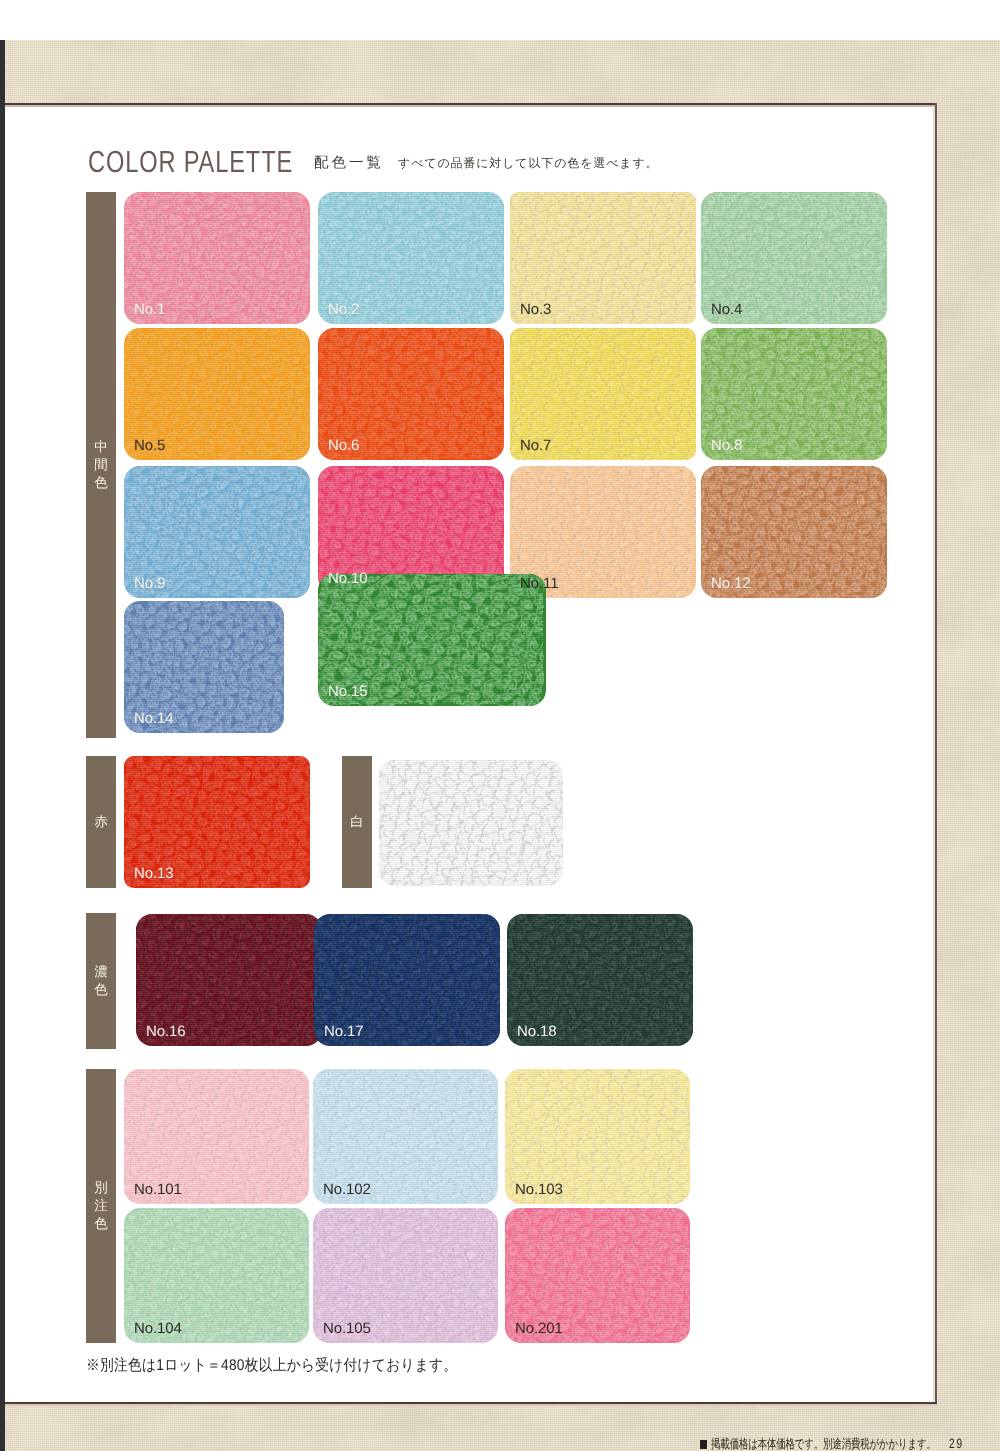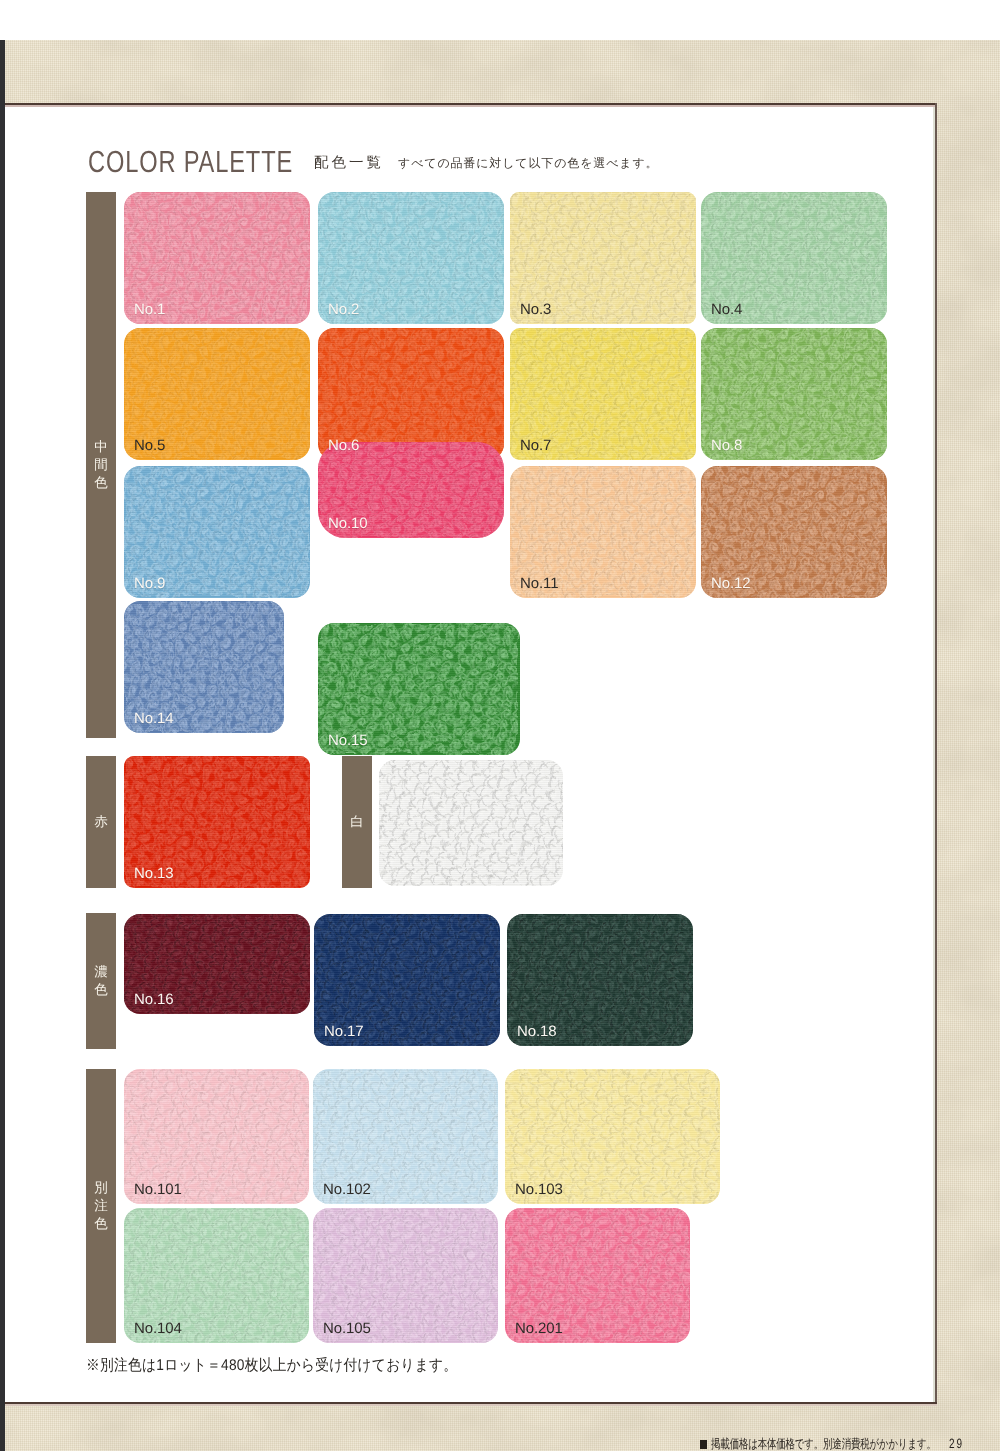--- a/index.html
+++ b/index.html
@@ -428,21 +428,21 @@
           </defs>
           <g filter="url(#tw9)">
             <rect width="186" height="132" fill="url(#tp9_0)"></rect>
             <rect width="186" height="132" fill="url(#tp9_1)"></rect>
             <rect width="186" height="132" fill="url(#tp9_2)"></rect>
           </g>
         </svg>
         <div class="weft"></div>
         <span class="lbl light">No.9</span>
       </div>
-      <div class="sw" style="left: 318px; top: 402px; width: 186px; height: 96px; border-radius: 27px;">
+      <div class="sw" style="left: 318px; top: 426px; width: 186px; height: 127px;">
         <div class="base" style="background: rgb(236, 61, 105);"></div>
         <svg viewBox="0 0 186 132" preserveAspectRatio="none" xmlns="http://www.w3.org/2000/svg">
           <defs>
             <filter id="tw10" x="-12%" y="-12%" width="124%" height="124%">
               <feTurbulence type="fractalNoise" baseFrequency="0.035" numOctaves="3" seed="79" result="t"></feTurbulence>
               <feDisplacementMap in="SourceGraphic" in2="t" scale="12" xChannelSelector="R" yChannelSelector="G" result="d"></feDisplacementMap>
               <feGaussianBlur in="d" stdDeviation="0.3"></feGaussianBlur>
             </filter>
             <pattern id="tp10_0" width="13" height="12" patternUnits="userSpaceOnUse" patternTransform="rotate(10) translate(0 0)">
               <g fill="none" stroke-linecap="round" transform="scale(1.000,1.000)">
@@ -576,21 +576,21 @@
           </defs>
           <g filter="url(#tw13)">
             <rect width="186" height="132" fill="url(#tp13_0)"></rect>
             <rect width="186" height="132" fill="url(#tp13_1)"></rect>
             <rect width="186" height="132" fill="url(#tp13_2)"></rect>
           </g>
         </svg>
         <div class="weft"></div>
         <span class="lbl light">No.14</span>
       </div>
-      <div class="sw" style="left: 318px; top: 583px; width: 202px; height: 132px;">
+      <div class="sw" style="left: 318px; top: 534px; width: 186px; height: 132px; padding-left: 42px;">
         <div class="base" style="background: rgb(47, 135, 48);"></div>
         <svg viewBox="0 0 186 132" preserveAspectRatio="none" xmlns="http://www.w3.org/2000/svg">
           <defs>
             <filter id="tw14" x="-12%" y="-12%" width="124%" height="124%">
               <feTurbulence type="fractalNoise" baseFrequency="0.035" numOctaves="3" seed="33" result="t"></feTurbulence>
               <feDisplacementMap in="SourceGraphic" in2="t" scale="12" xChannelSelector="R" yChannelSelector="G" result="d"></feDisplacementMap>
               <feGaussianBlur in="d" stdDeviation="0.3"></feGaussianBlur>
             </filter>
             <pattern id="tp14_0" width="13" height="12" patternUnits="userSpaceOnUse" patternTransform="rotate(12) translate(0 0)">
               <g fill="none" stroke-linecap="round" transform="scale(1.000,1.000)">
@@ -696,21 +696,21 @@
             <rect width="184" height="126" fill="url(#tp16_1)"></rect>
             <rect width="184" height="126" fill="url(#tp16_2)"></rect>
           </g>
         </svg>
         <div class="weft"></div>
       </div>
       <div class="strip" style="left: 86px; top: 873px; width: 30px; height: 136px;">
         <span>濃</span>
         <span>色</span>
       </div>
-      <div class="sw" style="left: 124px; top: 874px; width: 186px; height: 100px;">
+      <div class="sw" style="left: 136px; top: 874px; width: 186px; height: 132px;">
         <div class="base" style="background: rgb(101, 15, 29);"></div>
         <svg viewBox="0 0 186 132" preserveAspectRatio="none" xmlns="http://www.w3.org/2000/svg">
           <defs>
             <filter id="tw17" x="-12%" y="-12%" width="124%" height="124%">
               <feTurbulence type="fractalNoise" baseFrequency="0.035" numOctaves="3" seed="47" result="t"></feTurbulence>
               <feDisplacementMap in="SourceGraphic" in2="t" scale="12" xChannelSelector="R" yChannelSelector="G" result="d"></feDisplacementMap>
               <feGaussianBlur in="d" stdDeviation="0.3"></feGaussianBlur>
             </filter>
             <pattern id="tp17_0" width="13" height="12" patternUnits="userSpaceOnUse" patternTransform="rotate(8) translate(0 0)">
               <g fill="none" stroke-linecap="round" transform="scale(1.000,1.000)">
@@ -886,21 +886,21 @@
           </defs>
           <g filter="url(#tw21)">
             <rect width="185" height="135" fill="url(#tp21_0)"></rect>
             <rect width="185" height="135" fill="url(#tp21_1)"></rect>
             <rect width="185" height="135" fill="url(#tp21_2)"></rect>
           </g>
         </svg>
         <div class="weft"></div>
         <span class="lbl dark">No.102</span>
       </div>
-      <div class="sw" style="left: 505px; top: 1029px; width: 215px; height: 135px;">
+      <div class="sw" style="left: 505px; top: 1029px; width: 185px; height: 135px;">
         <div class="base" style="background: rgb(249, 233, 156);"></div>
         <svg viewBox="0 0 185 135" preserveAspectRatio="none" xmlns="http://www.w3.org/2000/svg">
           <defs>
             <filter id="tw22" x="-12%" y="-12%" width="124%" height="124%">
               <feTurbulence type="fractalNoise" baseFrequency="0.035" numOctaves="3" seed="38" result="t"></feTurbulence>
               <feDisplacementMap in="SourceGraphic" in2="t" scale="12" xChannelSelector="R" yChannelSelector="G" result="d"></feDisplacementMap>
               <feGaussianBlur in="d" stdDeviation="0.3"></feGaussianBlur>
             </filter>
             <pattern id="tp22_0" width="13" height="12" patternUnits="userSpaceOnUse" patternTransform="rotate(5) translate(0 0)">
               <g fill="none" stroke-linecap="round" transform="scale(1.000,1.000)">

